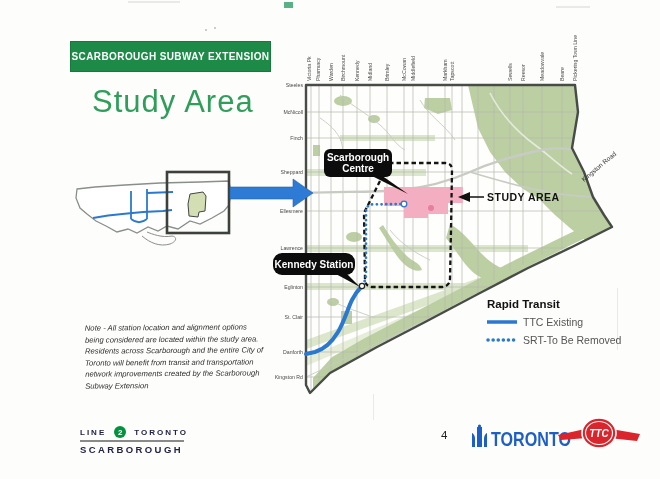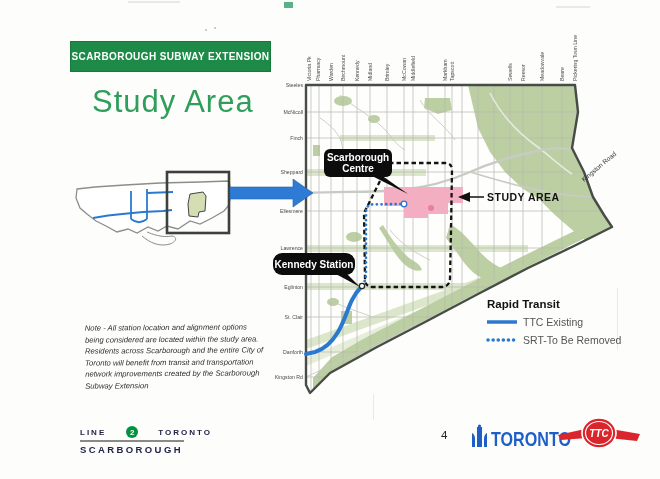--- a/index.html
+++ b/index.html
@@ -18,21 +18,21 @@
     position:absolute;left:92px;top:84px;font-size:31px;color:#2f9e5b;
     letter-spacing:1px;font-weight:400;
   }
   
   #note{
     position:absolute;left:85px;top:322px;width:182px;font-style:italic;
     font-size:7.7px;line-height:1.5;color:#2e2e2e;transform:rotate(-.4deg);
   }
   
   #line2{position:absolute;left:80px;top:426px;color:#23234a;}
-  #line2 .row{display:flex;align-items:center;gap:20px;}
+  #line2 .row{display:flex;align-items:center;gap:8px;}
   #line2 .word{font-size:8px;font-weight:bold;letter-spacing:2px;}
   #line2 .circ{width:12px;height:12px;border-radius:50%;background:#00923f;color:#fff;
     font-size:8px;font-weight:bold;display:flex;align-items:center;justify-content:center;}
   #line2 .rule{width:104px;height:1.5px;background:#8a8a8a;margin:2px 0 2px 0;}
   #line2 .name{font-size:9.5px;font-weight:bold;letter-spacing:2.4px;}
   #pagenum{position:absolute;left:441px;top:429px;font-size:11.5px;color:#222;}
   
   #mapsvg{position:absolute;left:265px;top:30px;}
   #insetsvg{position:absolute;left:60px;top:160px;}
   #torontologo{position:absolute;left:470px;top:421px;}

